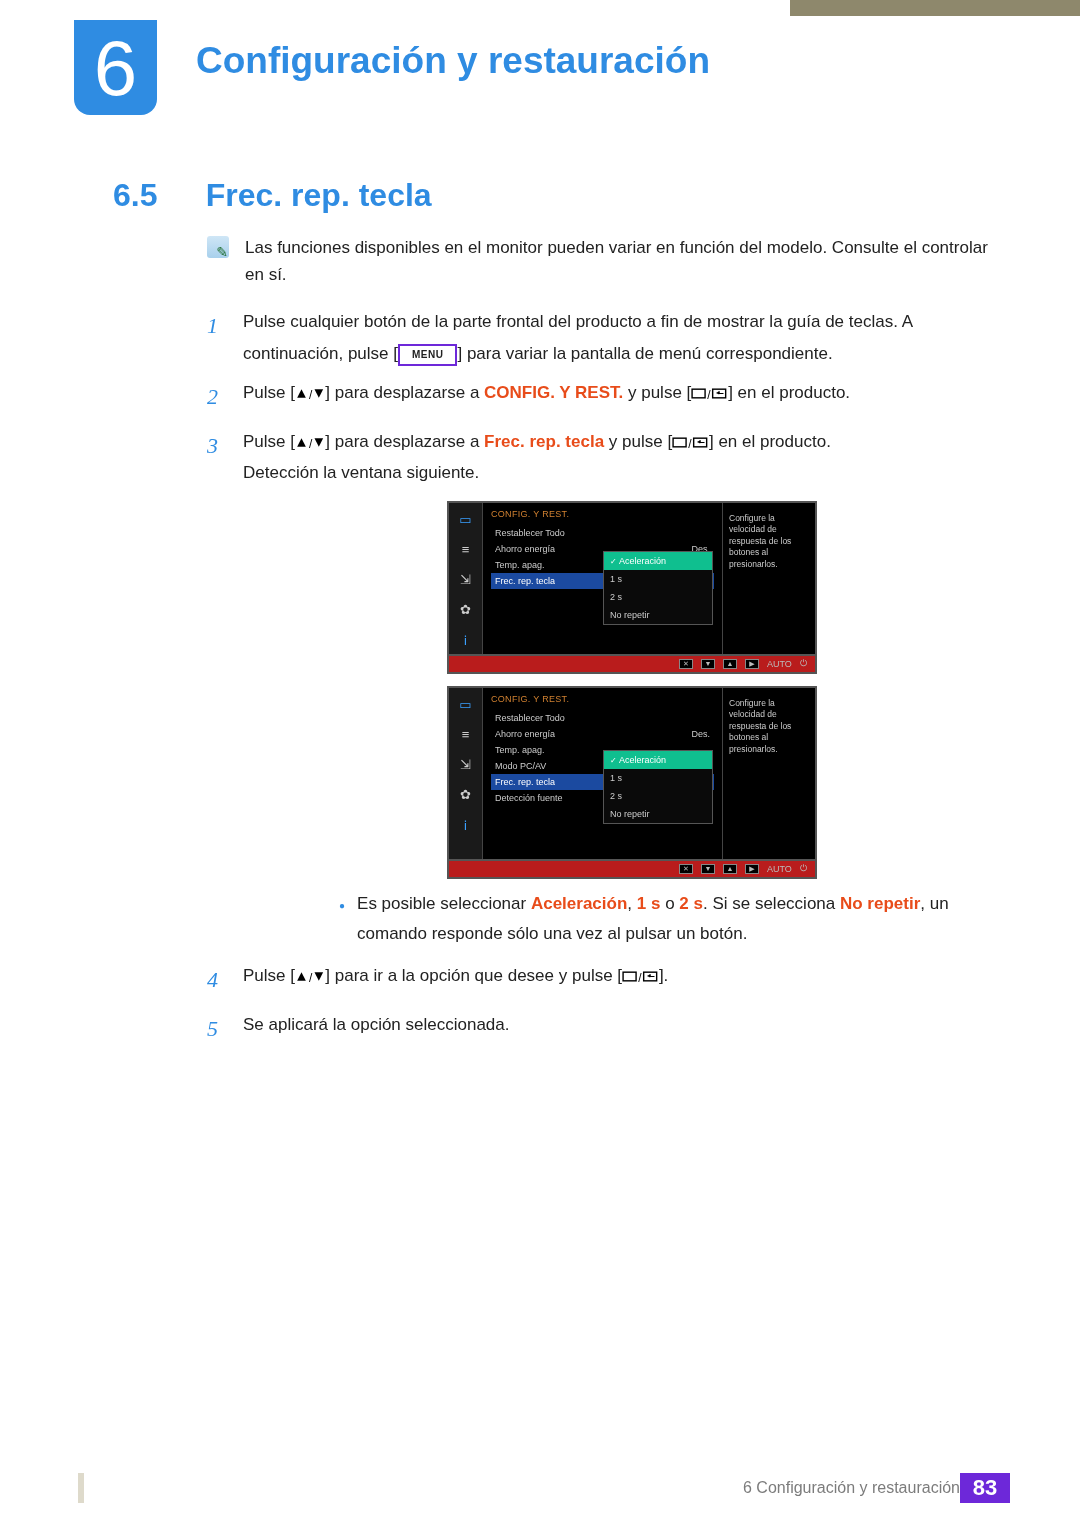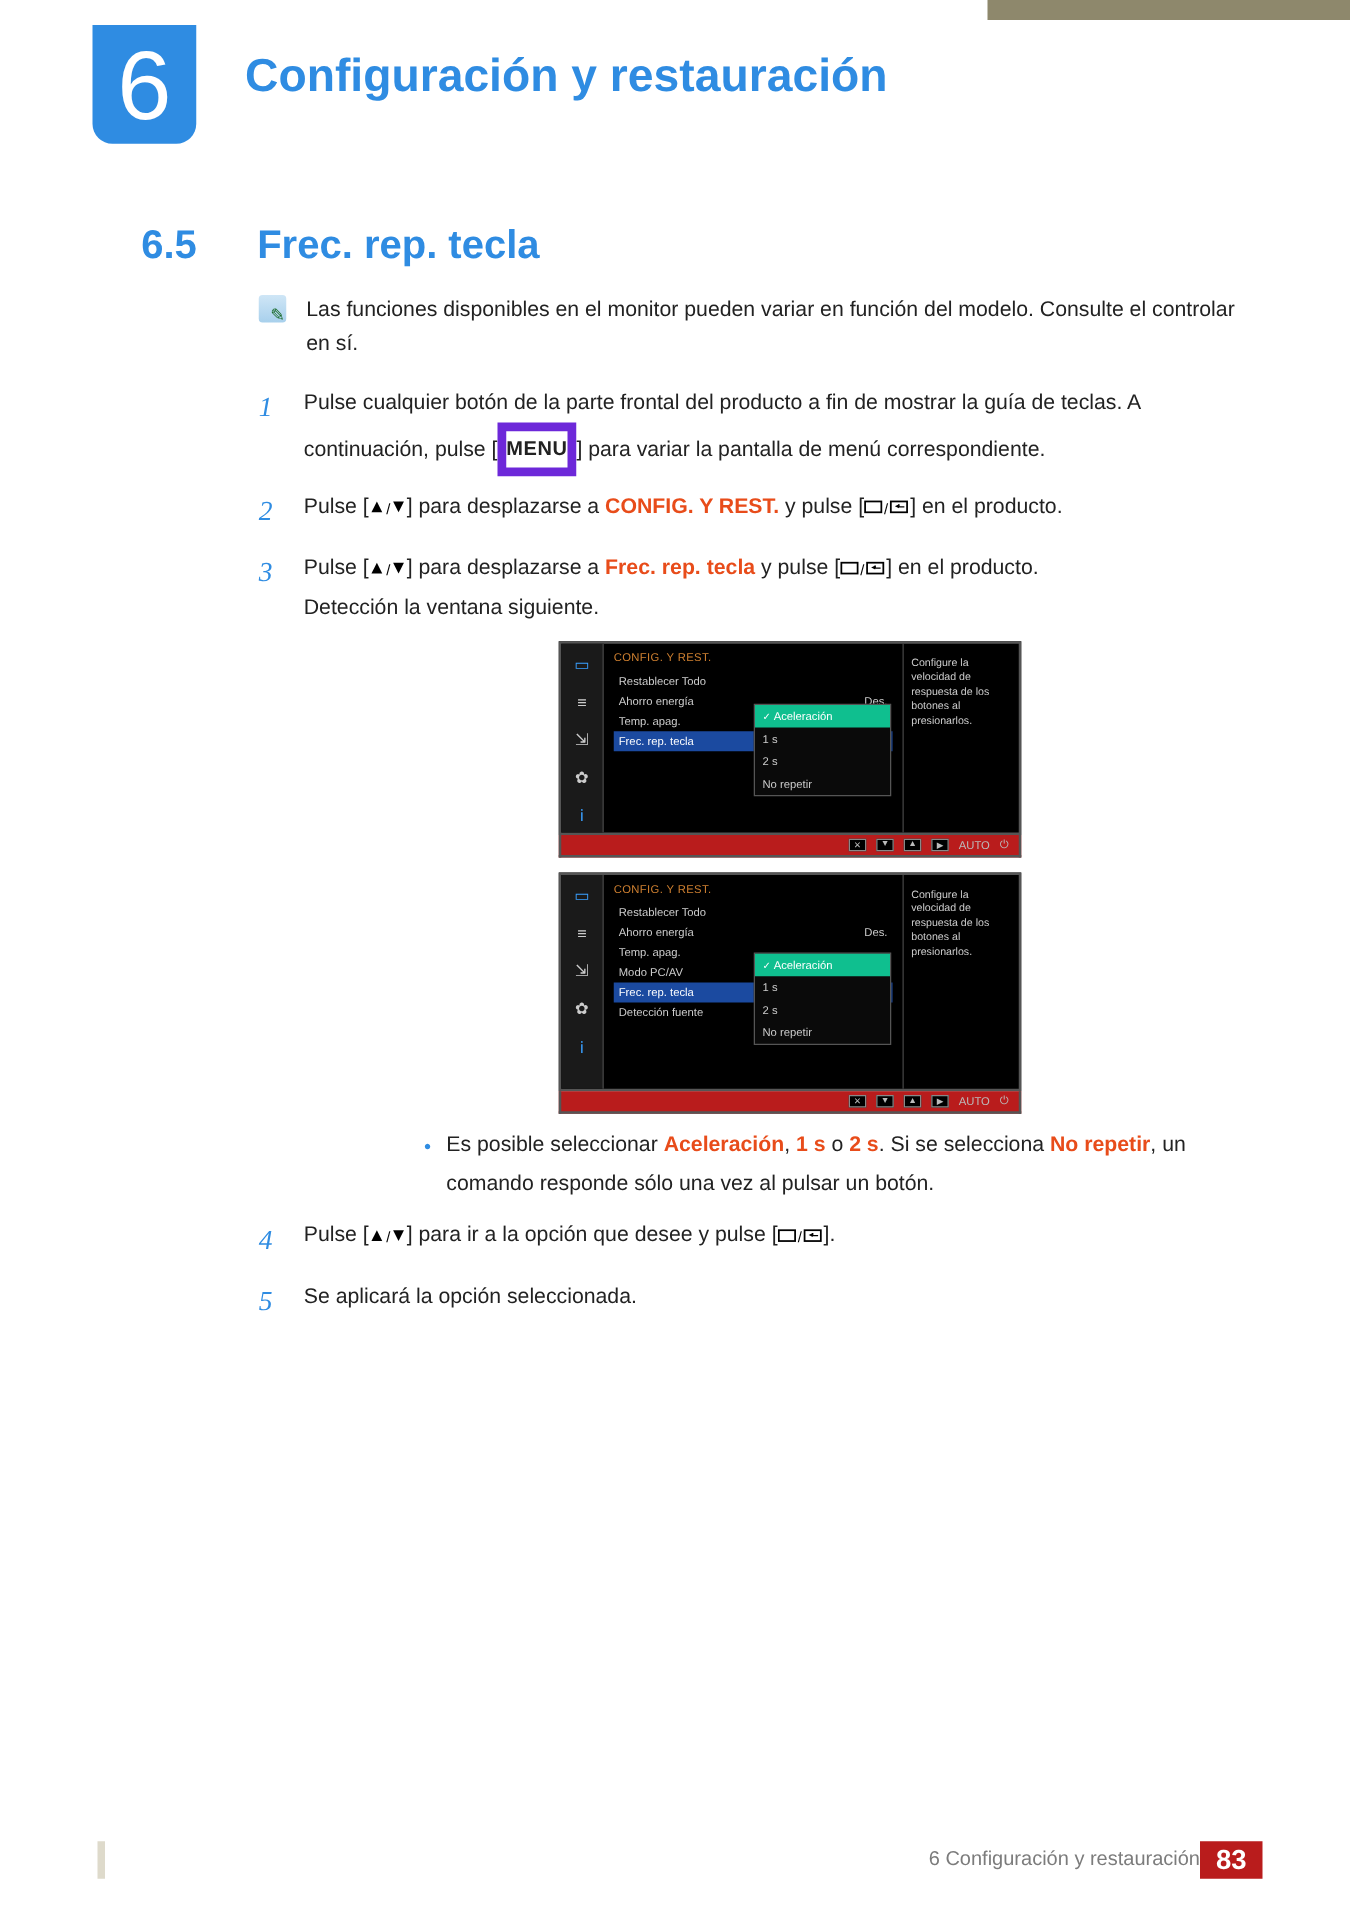--- a/index.html
+++ b/index.html
@@ -103,24 +103,24 @@
     color: #2f8ce2;
     font-size: 22px;
     font-style: italic;
     width: 18px;
     flex-shrink: 0;
     font-family: Georgia, 'Times New Roman', serif;
   }
   .step-body { flex: 1; }
   .menu-key {
     display: inline-block;
-    border: 7px solid #6d28d9;
-    font-size: 16px;
-    font-weight: bold;
-    padding: 0 0;
+    border: 2px solid #6d28d9;
+    font-size: 10px;
+    font-weight: bold;
+    padding: 0 12px;
     vertical-align: 1px;
     letter-spacing: 0.5px;
   }
   .kb { display:inline-block; vertical-align:-2px; line-height:0;}
   .kb svg { height:13px; }
   .red { color: #e84c1a; font-weight: bold; }
 
   
   .osd-wrap {
     margin: 12px 0 10px 240px;
@@ -243,21 +243,21 @@
     align-items: stretch;
   }
   .footer-title {
     display:flex;align-items:center;
     padding-right: 0;
     color: #7c7c7c;
     font-size: 16px;
   }
   .footer-page {
     width: 50px;
-    background: #b91c1c;
+    background: #6d28d9;
     color: #fff;
     display:flex;align-items:center;justify-content:center;
     font-size: 22px;
     font-weight: bold;
     margin-right: 70px;
   }
   .left-rail {
     position:absolute;
     left:78px; bottom:24px;
     width:6px; height:30px;

